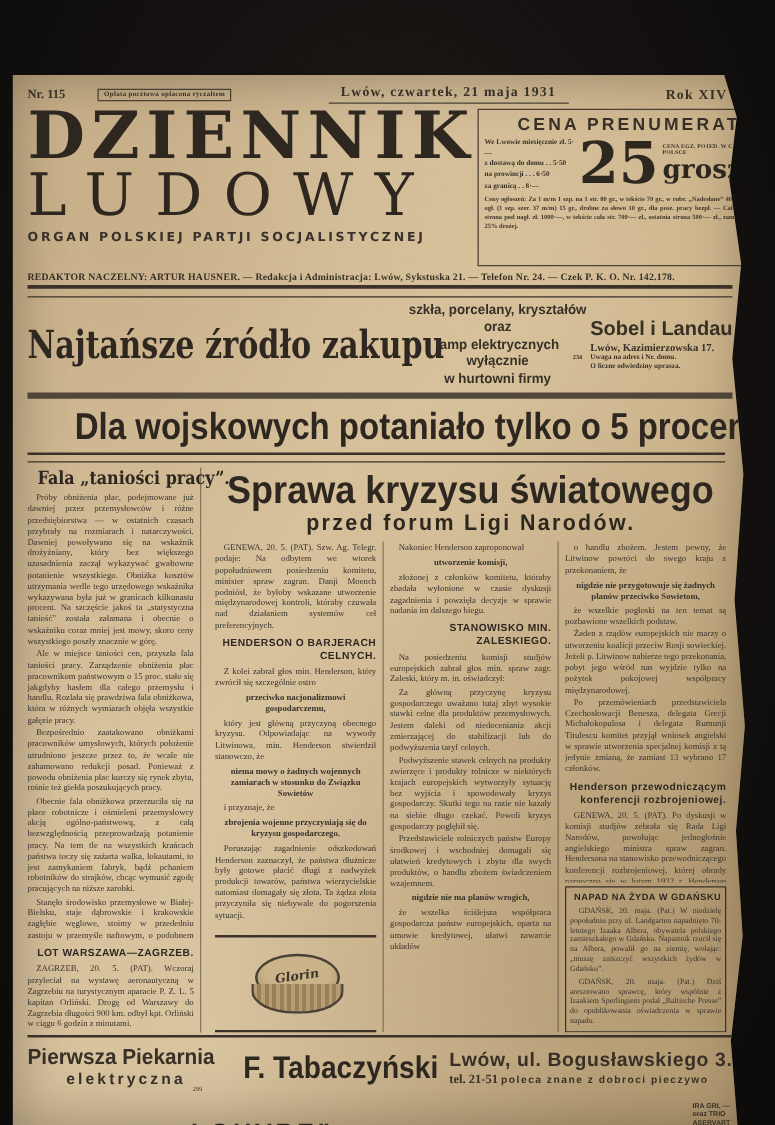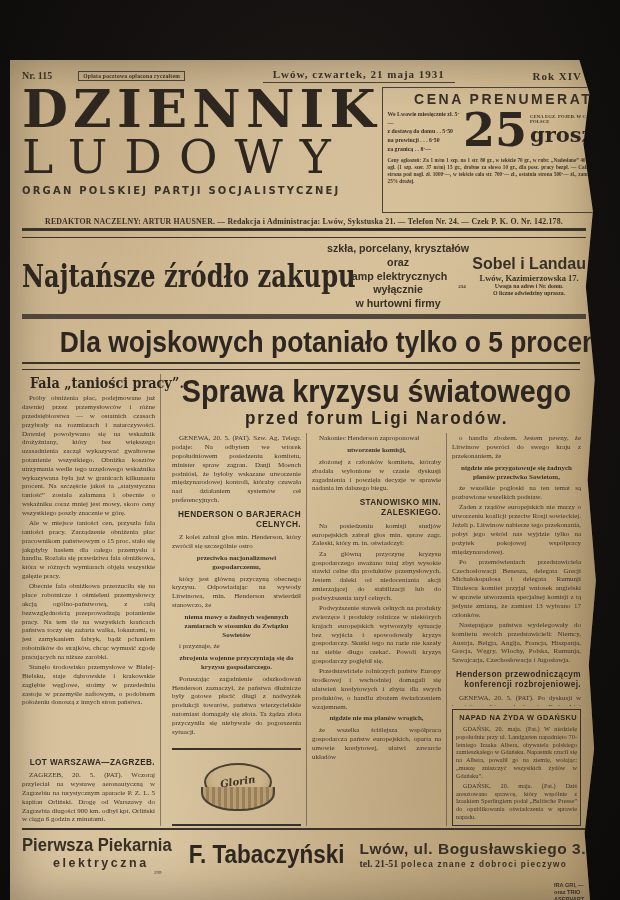--- a/index.html
+++ b/index.html
@@ -36,27 +36,27 @@
   .subbox .t{font-family:"Liberation Sans",sans-serif;font-weight:bold;text-align:right;font-size:14px;letter-spacing:2.5px;}
   .subrow{display:flex;margin-top:3px;}
   .rates{width:78px;font-size:5.8px;line-height:1.5;font-weight:bold;}
   .bigprice{display:flex;align-items:flex-start;margin-left:2px;}
   .p25{font-family:"DejaVu Serif",serif;font-weight:bold;font-size:46px;line-height:.9;color:#2e2720;}
   .pright{margin-left:3px;}
   .pnote{font-size:4.6px;font-weight:bold;letter-spacing:.2px;margin-top:4px;}
   .pgroszy{font-family:"DejaVu Serif",serif;font-weight:bold;font-size:21px;line-height:1;color:#2e2720;}
   .adrates{font-size:5.2px;line-height:1.35;margin-top:4px;text-align:justify;font-weight:bold;color:#403729;}
   
-  .editorline{font-size:7.8px;font-weight:bold;text-align:center;margin-top:4px;letter-spacing:.2px;}
+  .editorline{font-size:7.8px;font-weight:bold;text-align:left;margin-top:4px;letter-spacing:.2px;}
   .rule2{height:6px;border-top:3px solid #3b332a;border-bottom:1.5px solid #3b332a;margin-top:2px;}
   
   .topad{display:flex;align-items:center;padding:4px 0 3px 0;}
   .topad .big{font-family:"DejaVu Serif",serif;font-weight:bold;font-size:31px;white-space:nowrap;transform:scaleX(.78);transform-origin:left center;width:310px;color:#2f2821;}
   .topad .mid{width:188px;font-family:"Liberation Sans",sans-serif;font-weight:bold;font-size:11px;line-height:1.25;text-align:center;transform:scaleX(.97);margin-left:-8px;}
-  .topad .firm{flex:1;text-align:center;}
+  .topad .firm{flex:1;}
   .firmname{font-family:"Liberation Sans",sans-serif;font-weight:bold;font-size:16px;white-space:nowrap;}
   .firmaddr{font-weight:bold;font-size:8.5px;}
   .firmnotes{font-size:5.8px;font-weight:bold;line-height:1.25;position:relative;}
   .adnum{position:absolute;left:-14px;top:1px;font-size:5px;}
   .rulethick{height:5px;background:#3b332a;opacity:.85;}
   
   .banner{text-align:center;padding:6px 0 3px 0;}
   .banner span{display:inline-block;font-family:"Liberation Sans",sans-serif;font-weight:bold;font-size:30px;white-space:nowrap;transform:scaleX(.88);color:#2e2720;}
   .rule3{height:5px;border-top:2.5px solid #3b332a;border-bottom:1px solid #3b332a;width:99%;}
   
@@ -84,21 +84,21 @@
   
   .gdbox{border:1.5px solid #3b332a;padding:2px 3px;margin-top:3px;}
   .gdbox .blk{font-size:6.3px;}
   .gdbox .blk.h{font-size:7.4px;margin:1px 0 2px 0;}
   
   .bakery{border-top:2px solid #3b332a;margin-top:2px;padding-top:3px;display:flex;align-items:center;height:44px;}
   .bk1{width:158px;text-align:center;}
   .bk1 .a{font-family:"Liberation Sans",sans-serif;font-weight:bold;font-size:17.5px;white-space:nowrap;transform:scaleX(.95);transform-origin:left;}
   .bk1 .b{font-family:"Liberation Sans",sans-serif;font-weight:bold;font-size:12.5px;letter-spacing:2.5px;}
   .bk1 .n{font-size:5px;text-align:right;margin-right:18px;}
-  .bk2{width:188px;text-align:left;}
+  .bk2{width:188px;text-align:right;}
   .bk2 span{display:inline-block;font-family:"Liberation Sans",sans-serif;font-weight:bold;font-size:25px;white-space:nowrap;transform:scaleX(.9);color:#2e2720;}
   .bk3{flex:1;}
   .bk3 .a{font-family:"Liberation Sans",sans-serif;font-weight:bold;font-size:15.5px;white-space:nowrap;letter-spacing:.5px;}
   .bk3 .b{font-size:10px;font-weight:bold;}
   .bk3 .b em{font-style:normal;font-family:"Liberation Sans",sans-serif;font-size:8.2px;letter-spacing:1.2px;}
   
   .louvre{display:flex;align-items:center;margin-top:5px;}
   .lv1{font-family:"DejaVu Serif",serif;font-weight:bold;font-size:12.5px;white-space:nowrap;transform:scaleX(.85);transform-origin:left;}
   .lv2{font-family:"Liberation Sans",sans-serif;font-weight:bold;font-size:20px;letter-spacing:3px;white-space:nowrap;margin:0 2px 0 -8px;color:#2e2720;}
   .lv3{font-family:"DejaVu Serif",serif;font-weight:bold;font-size:12px;white-space:nowrap;transform:scaleX(.8);transform-origin:left;flex:1;}
@@ -171,20 +171,21 @@
       <span>Dla wojskowych potaniało tylko o 5 procent.</span>
     </div>
     <div class="rule3"></div>
 
     <div class="bodyrow">
       <div class="col1">
         <div class="title">Fala „taniości pracy”.</div>
         <div class="coltext">
             <p class="blk ">Próby obniżenia płac, podejmowane już dawniej przez przemysłowców i różne przedsiębiorstwa — w ostatnich czasach przybrały na rozmiarach i natarczywości. Dawniej powoływano się na wskaźnik drożyźniany, który bez większego uzasadnienia zaczął wykazywać gwałtowne potanienie wszystkiego. Obniżka kosztów utrzymania wedle tego urzędowego wskaźnika wykazywana była już w granicach kilkunastu procent. Na szczęście jakoś ta „statystyczna taniość” została załamana i obecnie o wskaźniku coraz mniej jest mowy, skoro ceny wszystkiego poszły znacznie w górę.</p>
             <p class="blk ">Ale w miejsce taniości cen, przyszła fala taniości pracy. Zarządzenie obniżenia płac pracownikom państwowym o 15 proc. stało się jakgdyby hasłem dla całego przemysłu i handlu. Rozlała się prawdziwa fala obniżkowa, która w różnych wymiarach objęła wszystkie gałęzie pracy.</p>
+            <p class="blk ">Bezpośrednio zaatakowano obniżkami pracowników umysłowych, których położenie utrudniono jeszcze przez to, że wcale nie zahamowano redukcji posad. Ponieważ z powodu obniżenia płac kurczy się rynek zbytu, rośnie też giełda poszukujących pracy.</p>
             <p class="blk ">Obecnie fala obniżkowa przerzuciła się na płace robotnicze i ośmieleni przemysłowcy akcją ogólno-państwową, z całą bezwzględnością przeprowadzają potanienie pracy. Na tem tle na wszystkich krańcach państwa toczy się zażarta walka, lokautami, to jest zamykaniem fabryk, bądź pchaniem robotników do strajków, chcąc wymusić zgodę pracujących na niższe zarobki.</p>
             <p class="blk ">Stanęło środowisko przemysłowe w Białej-Bielsku, staje dąbrowskie i krakowskie zagłębie węglowe, stoimy w przededniu zastoju w przemyśle naftowym, o podobnem położeniu donoszą z innych stron państwa.</p>
           </div>
         <div>
             <p class="blk h">LOT WARSZAWA—ZAGRZEB.</p>
             <p class="blk ">ZAGRZEB, 20. 5. (PAT). Wczoraj przyleciał na wystawę aeronautyczną w Zagrzebiu na turystycznym aparacie P. Z. L. 5 kapitan Orliński. Drogę od Warszawy do Zagrzebia długości 900 km. odbył kpt. Orliński w ciągu 6 godzin z minutami.</p>
           </div>
       </div>
       <div class="mainart">
         <div class="h1line"><span>Sprawa kryzysu światowego</span></div>
@@ -225,21 +226,20 @@
                 <p class="blk ">że wszelka ściślejsza współpraca gospodarcza państw europejskich, oparta na umowie kredytowej, ułatwi zawarcie układów</p>
               </div>
           </div>
           <div class="col">
             <div class="coltext">
                 <p class="blk ">o handlu zbożem. Jestem pewny, że Litwinow powróci do swego kraju z przekonaniem, że</p>
                 <p class="blk bc">nigdzie nie przygotowuje się żadnych planów przeciwko Sowietom,</p>
                 <p class="blk ">że wszelkie pogłoski na ten temat są pozbawione wszelkich podstaw.</p>
                 <p class="blk ">Żaden z rządów europejskich nie marzy o utworzeniu koalicji przeciw Rosji sowieckiej. Jeżeli p. Litwinow nabierze tego przekonania, pobyt jego wśród nas wyjdzie tylko na pożytek pokojowej współpracy międzynarodowej.</p>
                 <p class="blk ">Po przemówieniach przedstawiciela Czechosłowacji Benesza, delegata Grecji Michałokopulosa i delegata Rumunji Titulescu komitet przyjął wniosek angielski w sprawie utworzenia specjalnej komisji z tą jedynie zmianą, że zamiast 13 wybrano 17 członków.</p>
-                <p class="blk ">Następujące państwa wydelegowały do komitetu swoich przedstawicieli: Niemcy, Austrja, Belgja, Anglja, Francja, Hiszpanja, Grecja, Węgry, Włochy, Polska, Rumunja, Szwajcarja, Czechosłowacja i Jugosławja.</p>
                 <p class="blk h">Henderson przewodniczącym konferencji rozbrojeniowej.</p>
                 <p class="blk ">GENEWA, 20. 5. (PAT). Po dyskusji w komisji studjów zebrała się Rada Ligi Narodów, powołując jednogłośnie angielskiego ministra spraw zagran. Hendersona na stanowisko przewodniczącego konferencji rozbrojeniowej, której obrady rozpoczną się w lutym 1932 r. Henderson wybór przyjął, zapowiadając, że musi otrzymać aprobatę rządu angielskiego.</p>
               </div>
             <div class="gdbox">
                 <p class="blk h">NAPAD NA ŻYDA W GDAŃSKU</p>
                 <p class="blk ">GDAŃSK, 20. maja. (Pat.) W niedzielę popołudniu przy ul. Landgarten napadnięto 70-letniego Izaaka Albera, obywatela polskiego zamieszkałego w Gdańsku. Napastnik rzucił się na Albera, powalił go na ziemię, wołając: „muszę zniszczyć wszystkich żydów w Gdańsku”.</p>
                 <p class="blk ">GDAŃSK, 20. maja. (Pat.) Dziś aresztowano sprawcę, który wspólnie z Izaakiem Sperlingiem podał „Baltische Presse” do opublikowania oświadczenia w sprawie napadu.</p>
               </div>
           </div>
         </div>

